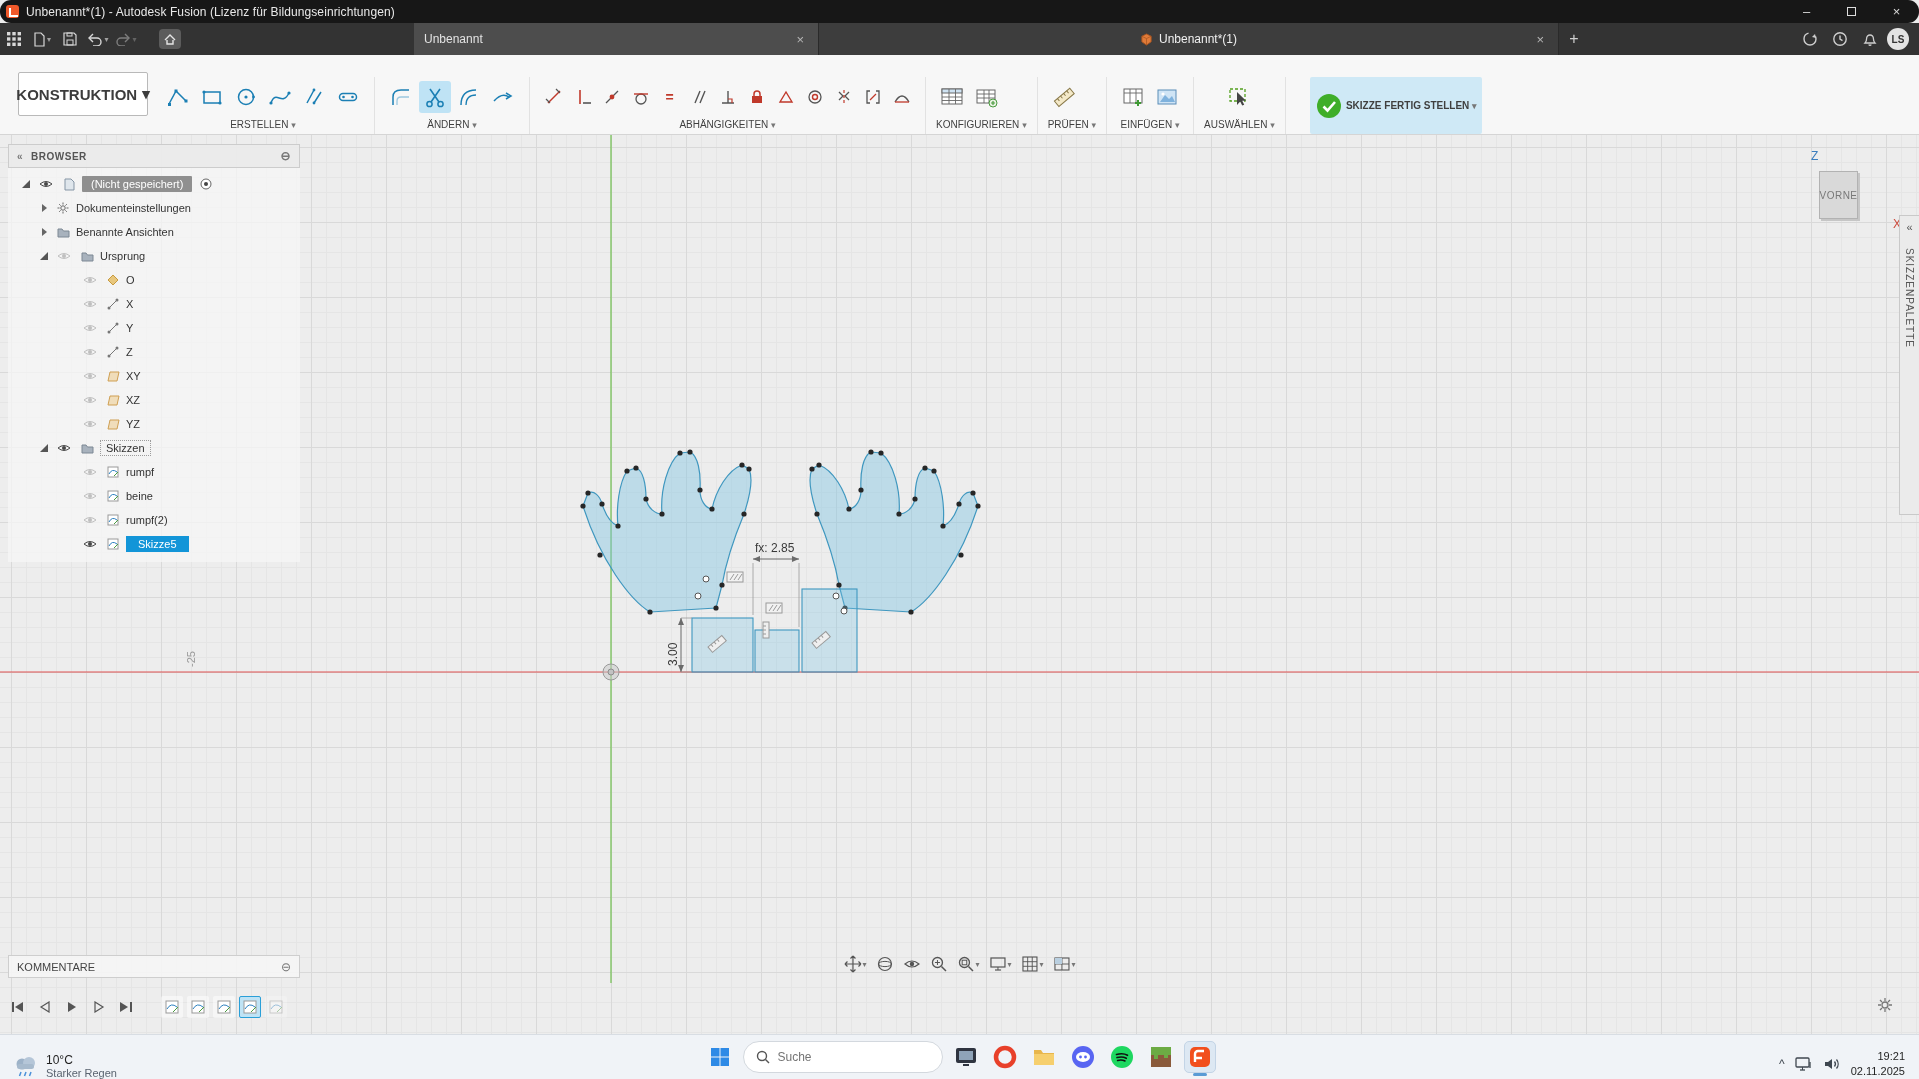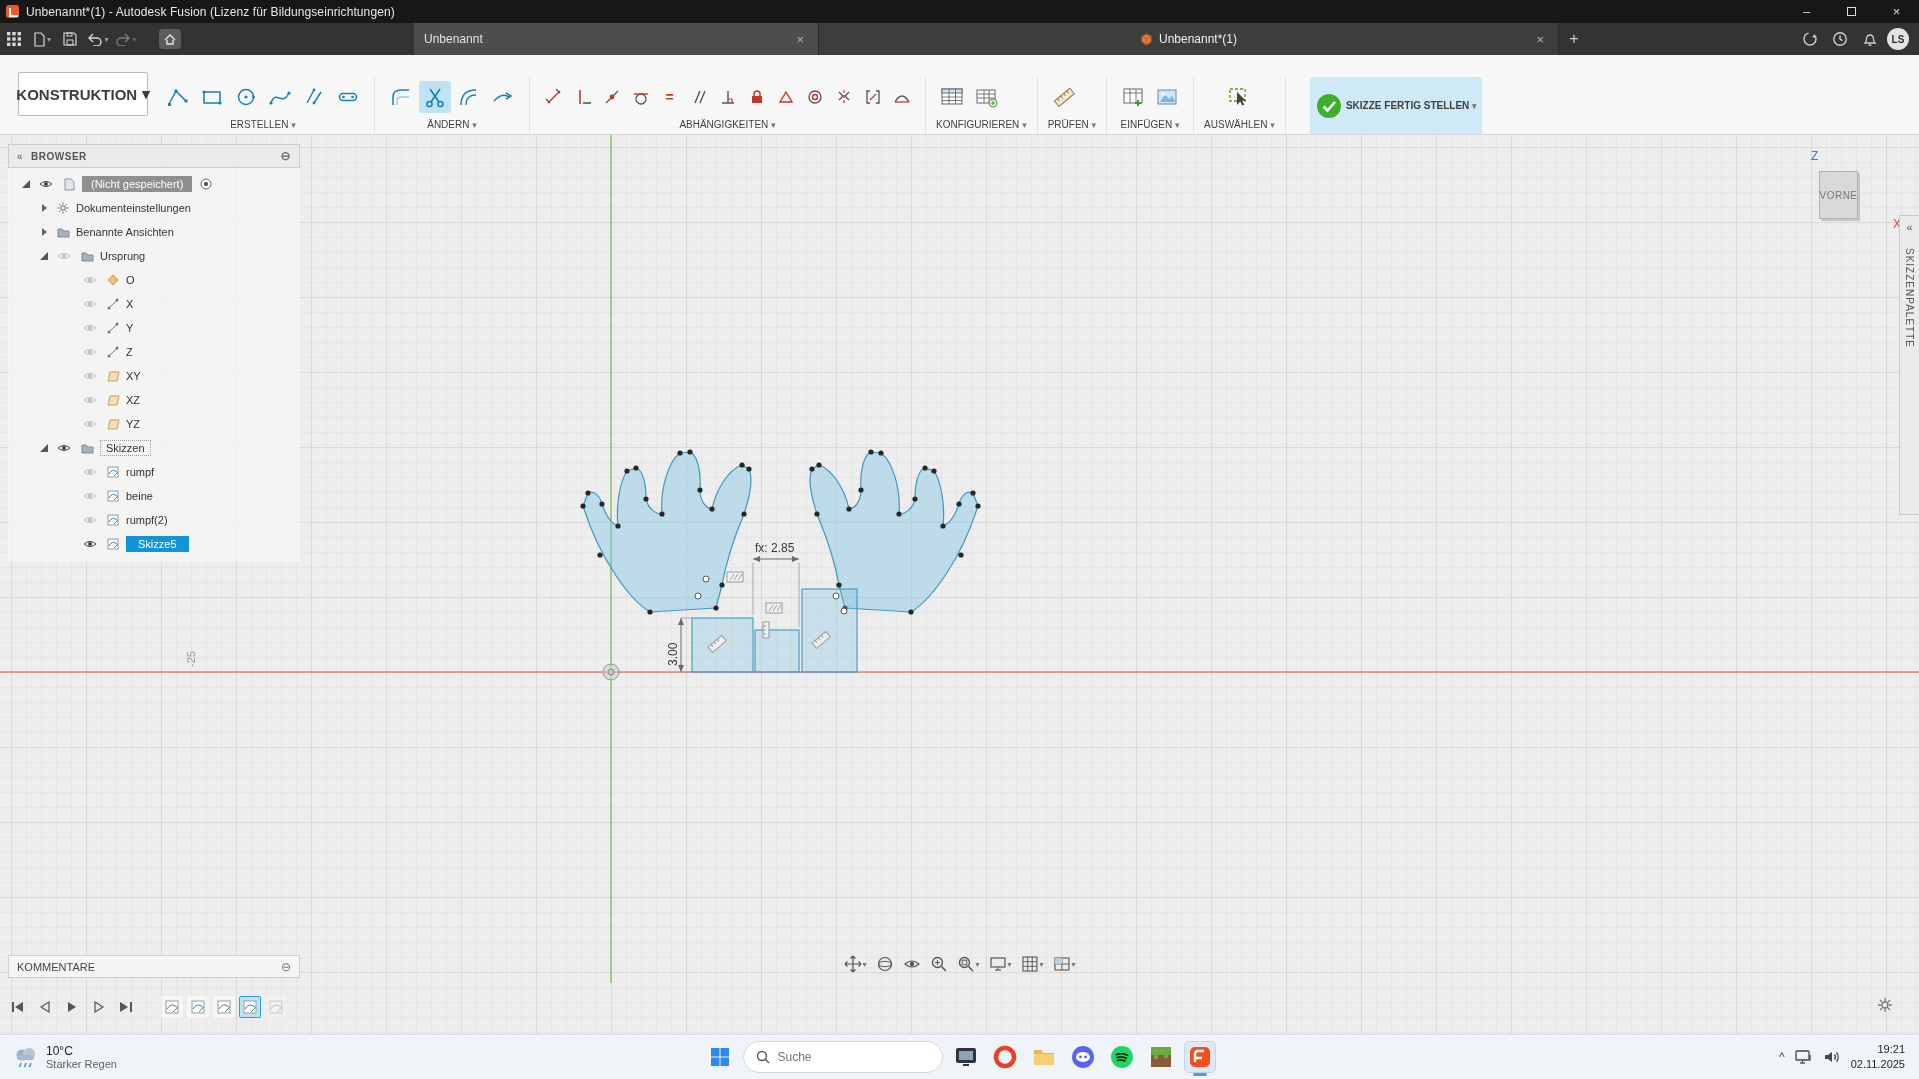--- a/index.html
+++ b/index.html
@@ -1,19 +1,19 @@
 <!DOCTYPE html>
 <html><head>
 <meta charset="utf-8">
 <style>
   * { margin:0; padding:0; box-sizing:border-box; }
   html,body { width:1919px; height:1079px; overflow:hidden; font-family:"Liberation Sans",sans-serif; background:#ececec; }
 
   
-  .titlebar { height:23px; background:#171717; color:#e9e9e9; display:flex; align-items:center; font-size:12px; }
+  .titlebar { height:23px; background:#171717; color:#e9e9e9; display:flex; align-items:center; font-size:12px;border-radius:11px; }
   .t-logo { width:13px; height:13px; background:#f1592a; border-radius:3px; margin:0 7px 0 6px; position:relative; }
   .t-logo::after { content:""; position:absolute; left:3px; top:3px; width:7px; height:7px; border-left:2px solid #fff; border-bottom:2px solid #fff; }
   .t-title { letter-spacing:.1px; }
   .wctrls { margin-left:auto; display:flex; height:100%; }
   .wctrl { width:45px; display:flex; align-items:center; justify-content:center; color:#dcdcdc; font-size:13px; cursor:default; }
   .maxbox { width:9px; height:9px; border:1px solid #dcdcdc; display:inline-block; }
 
   
   .tabbar { height:32px; background:#333333; display:flex; align-items:stretch; color:#d8d8d8; }
   .qa { width:28px; display:flex; align-items:center; justify-content:center; position:relative; }
@@ -103,21 +103,21 @@
   
   .timeline { position:absolute; left:8px; top:861px; display:flex; align-items:center; gap:7px; }
   .pbtn { width:20px; height:20px; display:flex; align-items:center; justify-content:center; color:#555; }
   .feats { display:flex; gap:4px; margin-left:18px; }
   .feat { width:22px; height:22px; border:1px solid transparent; border-radius:2px; display:flex; align-items:center; justify-content:center; background:rgba(255,255,255,.5); }
   .feat.sel { background:#bfe3f5; border-color:#2a9fd8; }
   .feat.ghost { opacity:.42; }
   .gearbtn { position:absolute; right:26px; top:862px; color:#777; }
 
   
-  .taskbar { height:45px; background:#f0f3f7; border-top:1px solid #d8dde3; position:relative; display:flex; align-items:center; }
+  .taskbar { height:45px; background:#f0f3f7; border-top:1px solid #d8dde3; position:relative; display:flex; align-items:flex-end; }
   .tk-left { display:flex; align-items:center; gap:8px; padding-left:12px; }
   .tk-temp { font-size:12px; color:#1f1f1f; }
   .tk-cond { font-size:11px; color:#5a6470; }
   .tk-center { position:absolute; left:50%; top:0; bottom:0; transform:translateX(-50%); display:flex; align-items:center; gap:7px; }
   .tkbtn { width:32px; height:32px; border-radius:5px; display:flex; align-items:center; justify-content:center; position:relative; }
   .tkbtn.activeapp { background:#dde8f3; border:1px solid #c3d4e6; }
   .tkbtn.activeapp::after { content:""; position:absolute; bottom:-4px; left:8px; width:14px; height:3px; border-radius:2px; background:#5a9bd5; }
   .searchpill { height:32px; width:200px; background:#fff; border:1px solid #d3d8de; border-radius:16px; display:flex; align-items:center; gap:8px; padding:0 12px; }
   .searchpill input { border:none; outline:none; font-size:12px; color:#444; width:140px; background:transparent; font-family:"Liberation Sans",sans-serif; }
   .tk-right { margin-left:auto; display:flex; align-items:center; gap:10px; padding-right:14px; }

